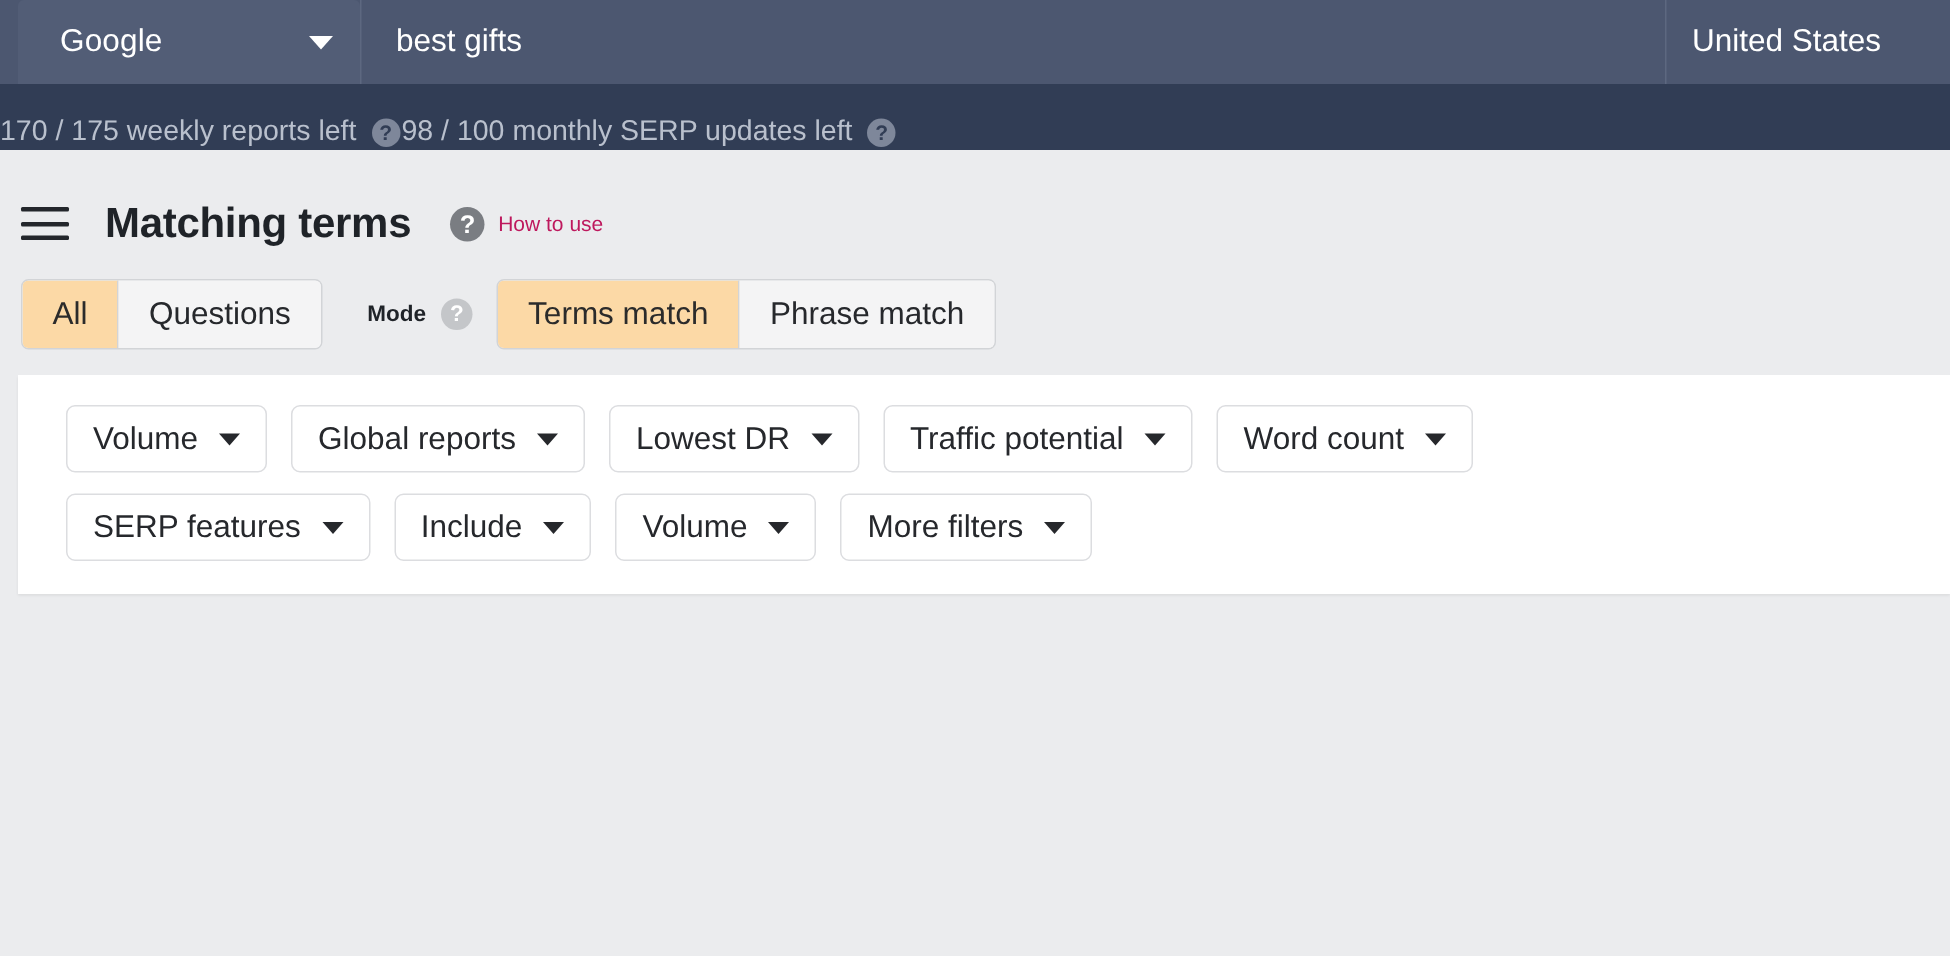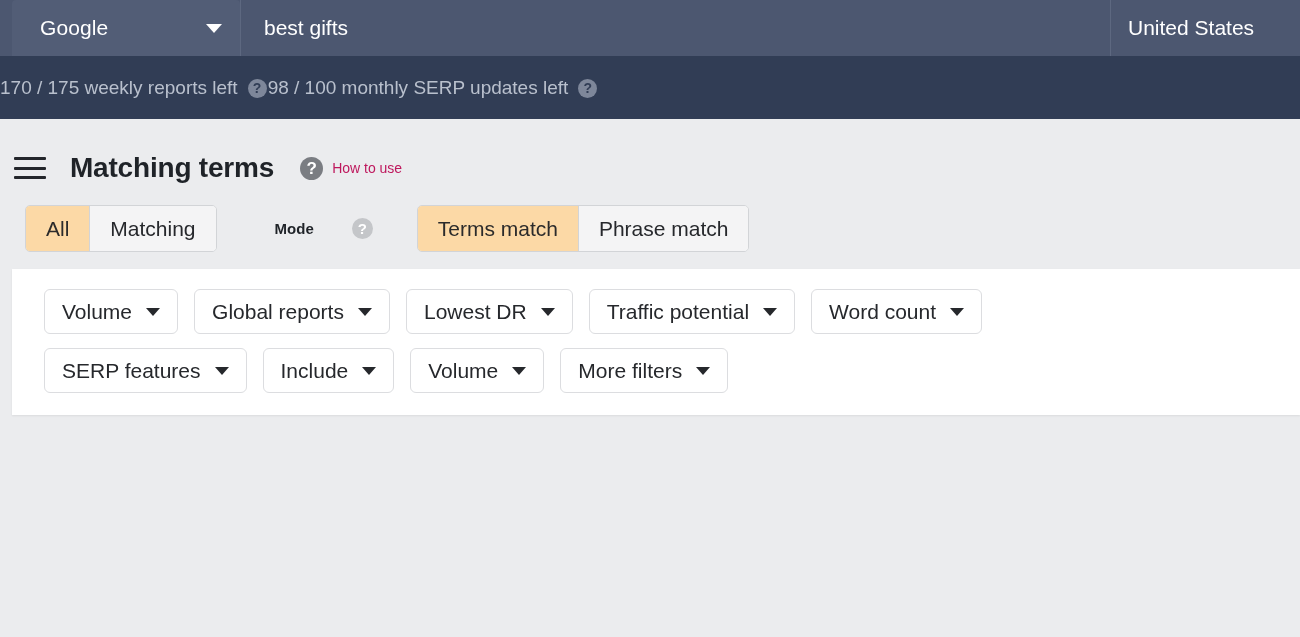--- a/index.html
+++ b/index.html
@@ -11,21 +11,21 @@
     height: 637px;
     overflow: hidden;
     background: #ebecee;
     font-family: "Liberation Sans", sans-serif;
     -webkit-font-smoothing: antialiased;
   }
 
   
   .topnav {
     position: relative;
-    height: 119px;
+    height: 100px;
     background: #313d55;
     overflow: hidden;
   }
   .searchbar {
     position: absolute;
     left: 0;
     top: 0;
     right: 0;
     height: 56px;
     background: #4c5770;
@@ -170,23 +170,22 @@
   }
   .howto-label {
     font-size: 14px;
     color: #be185d;
   }
 
   
   .toggle-row {
     display: flex;
     align-items: center;
-    padding-left: 25px;
+    padding-left: 14px;
     margin-top: 26px;
-    gap: 28px;
   }
   .segmented {
     display: flex;
     border: 1px solid #d2d4d7;
     border-radius: 5px;
     overflow: hidden;
     background: #f4f4f5;
     height: 45px;
   }
   .seg-btn {
@@ -309,21 +308,21 @@
     <div class="howto">
       <span class="help-dot-solid">?</span>
       <span class="howto-label">How to use</span>
     </div>
   </div>
 
   <div class="toggle-row">
 
     <div class="segmented">
       <div class="seg-btn active">All</div>
-      <div class="seg-btn">Matching</div>
+      <div class="seg-btn">Questions</div>
     </div>
 
     <span class="mode-label">Mode</span>
     <span class="help-dot-light">?</span>
 
     <div class="segmented">
       <div class="seg-btn active">Terms match</div>
       <div class="seg-btn">Phrase match</div>
     </div>
   </div>

